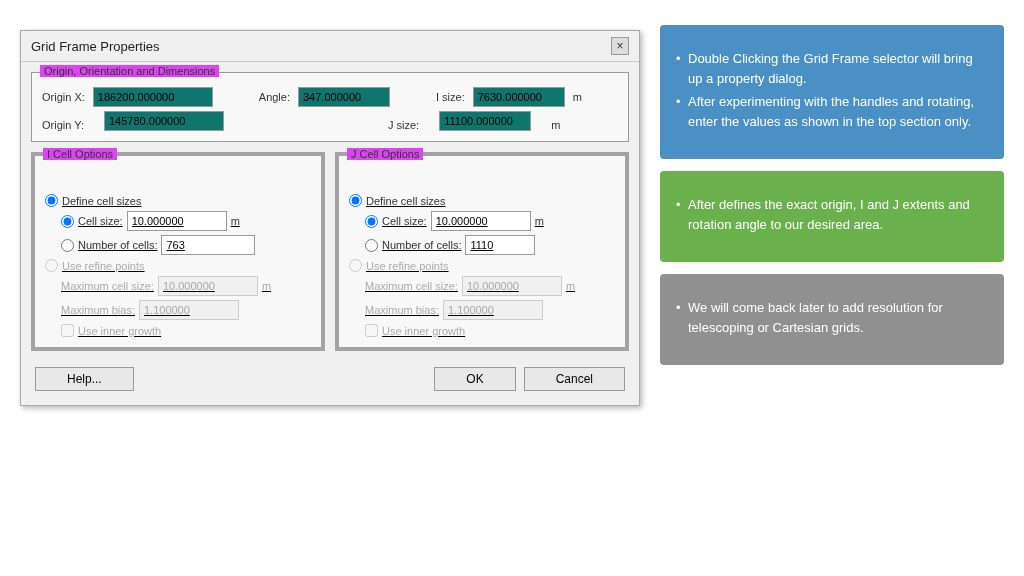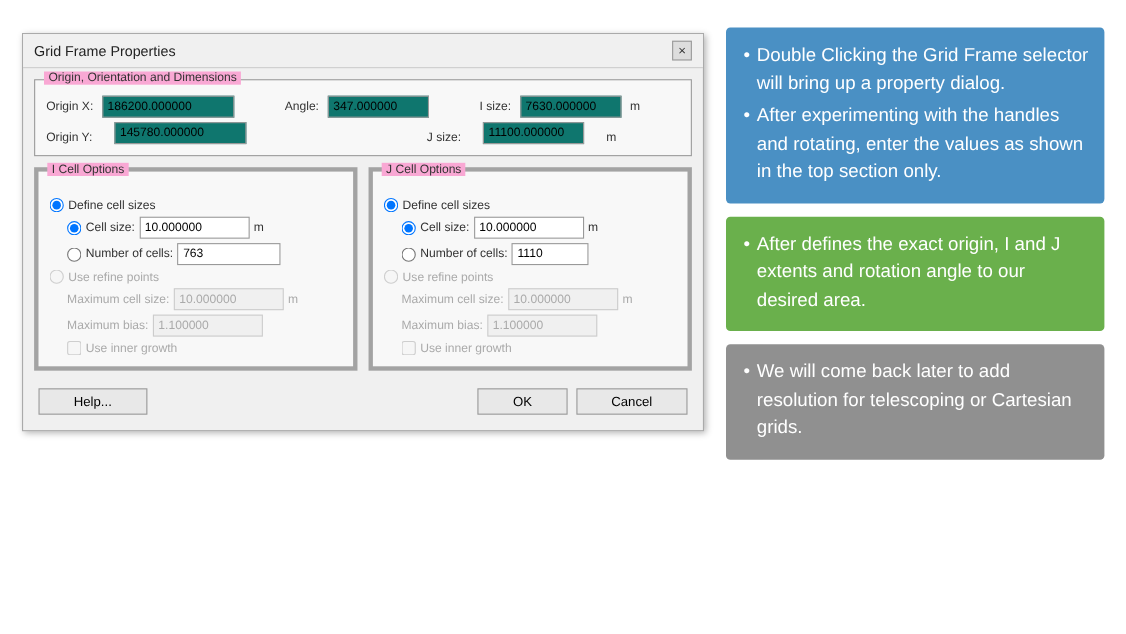--- a/index.html
+++ b/index.html
@@ -66,21 +66,21 @@
       background: #f8f8f8;
       margin-bottom: 10px;
       padding: 6px 10px 10px 10px;
       position: relative;
     }
 
     .section-label {
       position: absolute;
       top: -8px;
       left: 8px;
-      background: #f9a8d4;
+      background: #d946ef;
       padding: 0 4px;
       font-size: 11px;
       color: #333;
     }
 
     .form-label {
       font-size: 11px;
       color: #333;
       white-space: nowrap;
     }
@@ -115,21 +115,22 @@
 
     .cell-section {
       flex: 1;
       border: 4px solid #a3a3a3;
       background: #f8f8f8;
       padding: 18px 10px 10px 10px;
       position: relative;
     }
 
     .radio-group {
-      margin-top: 6px;
+      margin-top: 20px;
+      text-decoration: underline;
     }
 
     .radio-row {
       display: flex;
       align-items: center;
       gap: 4px;
       margin-bottom: 4px;
     }
 
     .radio-row input[type="radio"] {
@@ -206,22 +207,22 @@
     .right-panel {
       flex: 1;
       display: flex;
       flex-direction: column;
       gap: 12px;
       margin-top: 5px;
     }
 
     .info-card {
       border-radius: 4px;
-      padding: 12px 14px;
-      font-size: 17px;
+      padding: 24px 14px;
+      font-size: 13px;
       line-height: 1.5;
       color: #fff;
     }
 
     .info-card.blue {
       background: #4a90c4;
     }
 
     .info-card.green {
       background: #6ab04c;

